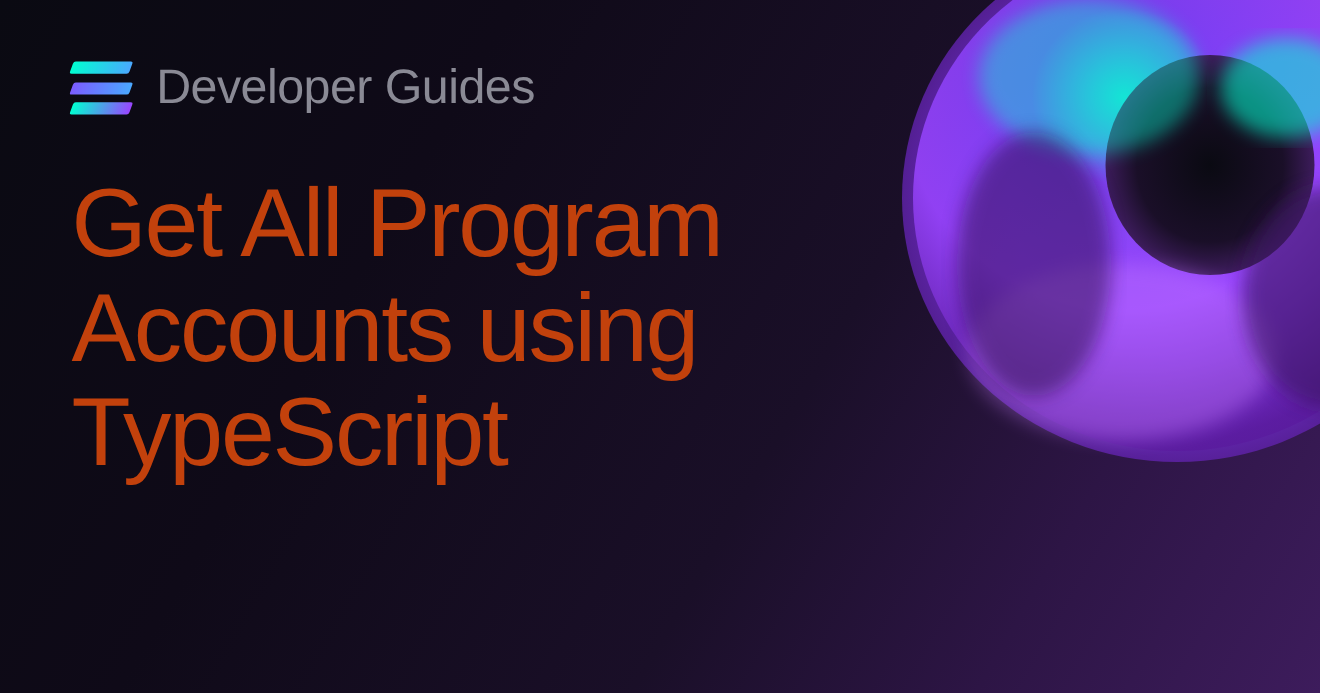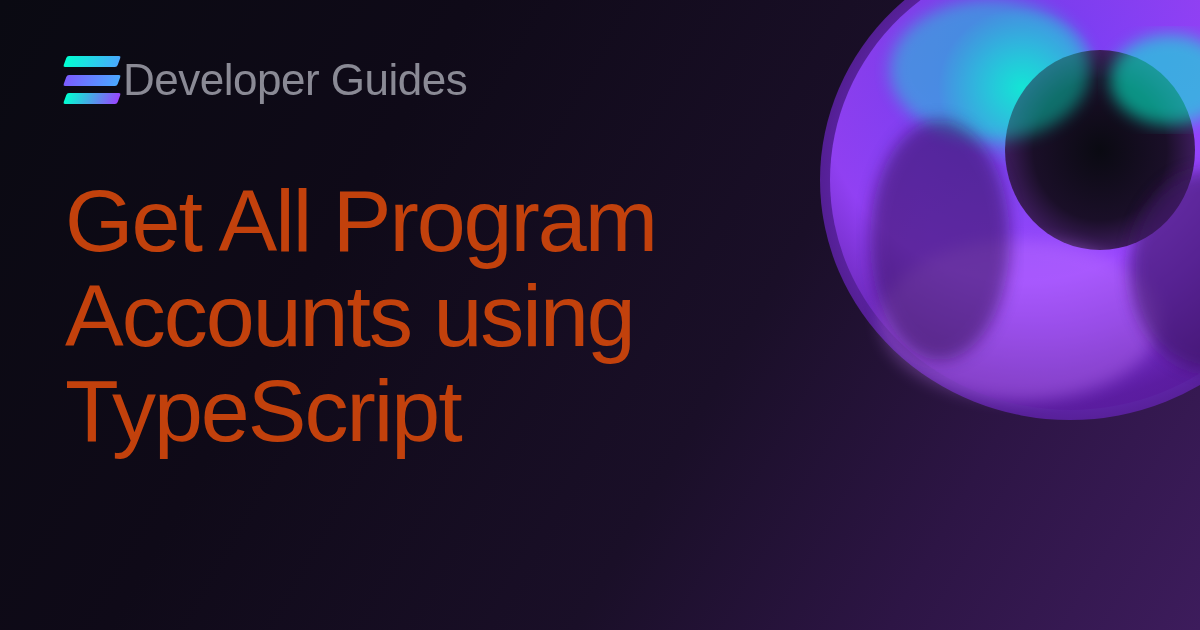--- a/index.html
+++ b/index.html
@@ -28,22 +28,22 @@
     
     .content {
       position: relative;
       z-index: 2;
       padding: 55px 65px;
     }
     
     .header {
       display: flex;
       align-items: center;
-      gap: 4px;
-      margin-bottom: 68px;
+      gap: 23px;
+      margin-bottom: 50px;
     }
     
     .logo {
       width: 54px;
       height: 48px;
       display: flex;
       flex-direction: column;
       justify-content: space-between;
     }
     

